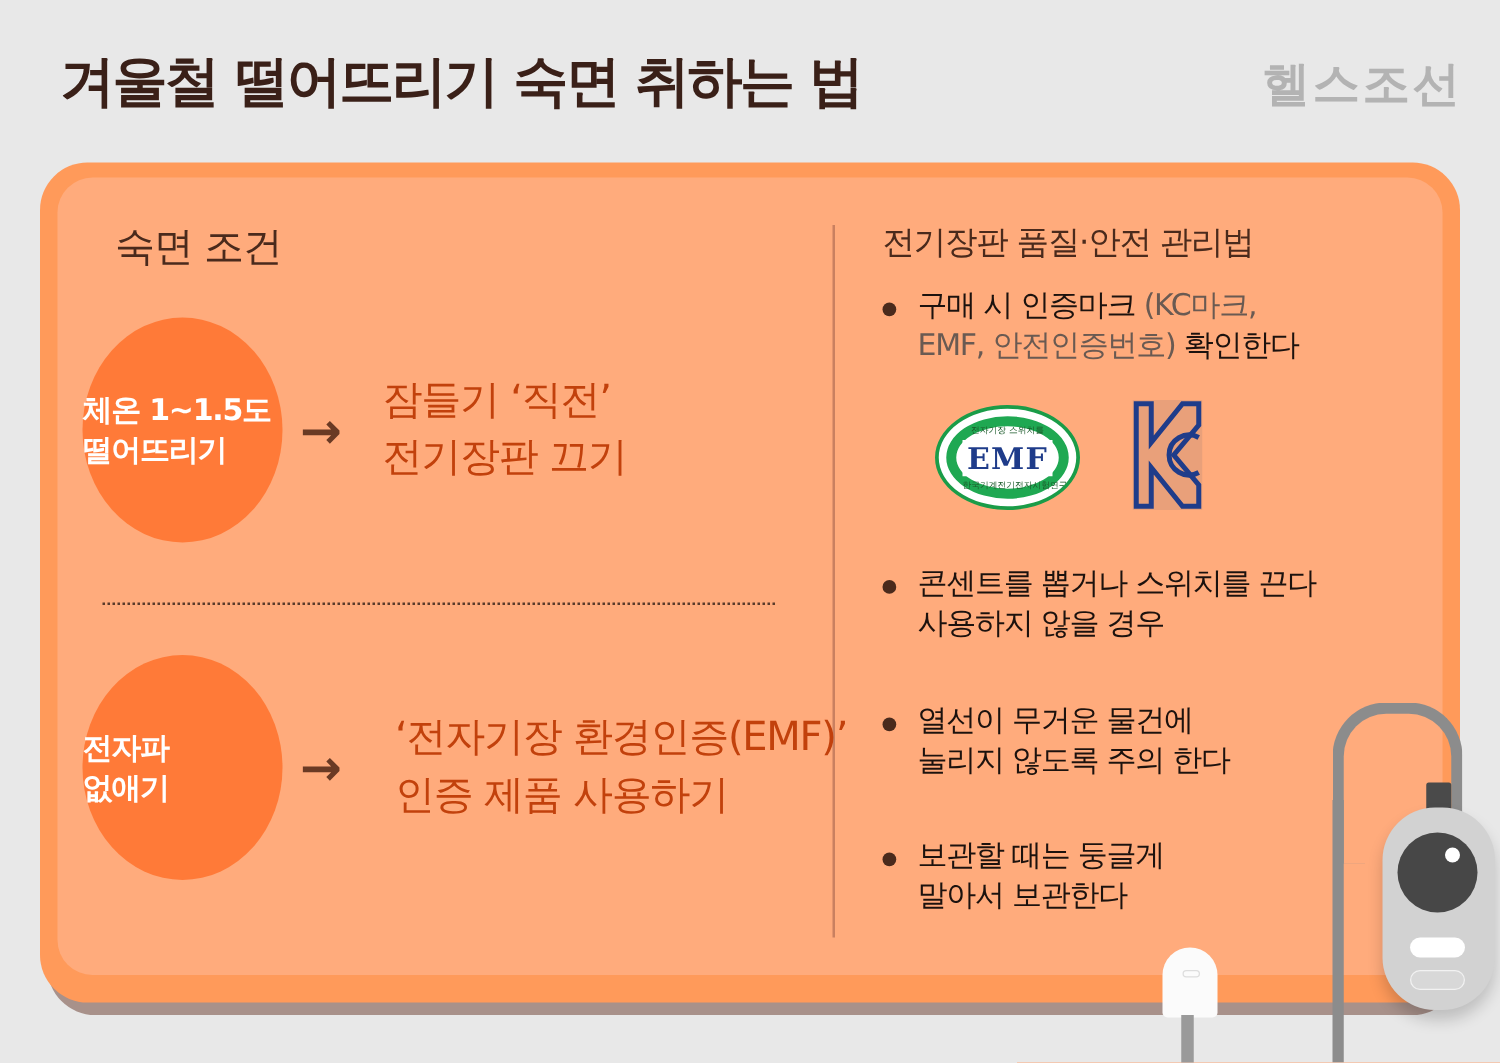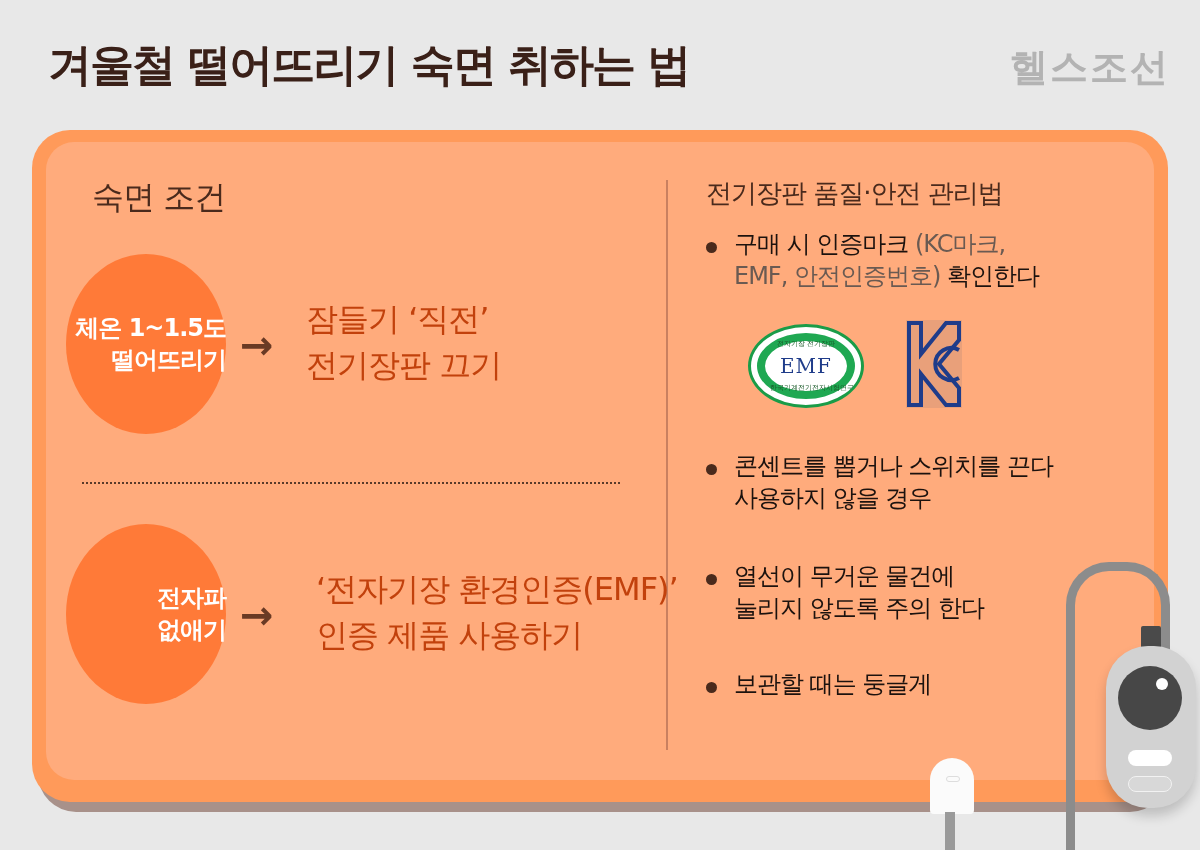--- a/index.html
+++ b/index.html
@@ -38,21 +38,21 @@
       position: absolute; left: 666px; top: 180px; width: 2px; height: 570px;
       background: #c98060;
     }
     .divider-h {
       position: absolute; left: 82px; top: 482px; width: 538px; height: 0;
       border-top: 2px dotted #5a3a2a;
     }
     .circle {
       position: absolute; width: 160px; height: 180px; border-radius: 50%;
       background: #ff7a38; color: #fff; font-weight: bold; font-size: 24px;
-      display: flex; flex-direction: column; align-items: flex-end; justify-content: center;
+      display: flex; flex-direction: column; align-items: flex-start; justify-content: center;
       text-align: center; line-height: 1.35; letter-spacing: -1px;
     }
     .c1 { left: 66px; top: 254px; }
     .c2 { left: 66px; top: 524px; }
     .arrow {
       position: absolute; color: #6a3a24; font-size: 40px; font-weight: bold;
     }
     .a1 { left: 240px; top: 322px; }
     .a2 { left: 240px; top: 592px; }
     .cond-text {
@@ -80,21 +80,21 @@
       position: absolute; left: 0; top: 4px; width: 116px; height: 84px; border-radius: 50%;
       background: #fff; border: 3px solid #1a9c48; box-sizing: border-box;
       display: flex; align-items: center; justify-content: center; overflow: hidden;
     }
     .emf .band {
       position: absolute; left: 6px; right: 6px; top: 6px; bottom: 6px; border-radius: 50%;
       border: 8px solid #1fa852; box-sizing: border-box;
     }
     .emf .txt {
       position: relative; background: #fff; color: #1f3c8a; font-family: "DejaVu Serif", serif;
-      font-weight: normal; font-size: 20px; padding: 0 4px; letter-spacing: 1px;
+      font-weight: bold; font-size: 24px; padding: 0 4px; letter-spacing: 1px;
     }
     .emf .small-top, .emf .small-bot {
       position: absolute; left: 0; right: 0; text-align: center; font-size: 7px; color: #1a5a2a;
     }
     .emf .small-top { top: 12px; }
     .emf .small-bot { bottom: 12px; text-align: right; }
     .kc { position: absolute; left: 158px; top: 0; width: 56px; height: 88px; }
     .heater-cord-loop {
       position: absolute; left: 1066px; top: 562px; width: 86px; height: 120px;
       border: 9px solid #8c8c8c; border-bottom: none; border-radius: 43px 43px 0 0;
@@ -187,27 +187,28 @@
     <div>사용하지 않을 경우</div>
   </li>
   <li class="bullet b3">
     <span class="dot"></span>
     <div>열선이 무거운 물건에</div>
     <div>눌리지 않도록 주의 한다</div>
   </li>
   <li class="bullet b4">
     <span class="dot"></span>
     <div>보관할 때는 둥글게</div>
+    <div>말아서 보관한다</div>
   </li>
 </ul>
 
 <div class="logos">
   <div class="emf">
     <div class="band"></div>
-    <div class="small-top">전자기장 전기장판</div>
+    <div class="small-top">전자기장 스위치를</div>
     <span class="txt">EMF</span>
     <div class="small-bot">한국기계전기전자시험연구원</div>
   </div>
   <svg class="kc" viewBox="0 0 56 88">
     <rect x="0" y="0" width="56" height="88" fill="#e9a07a"></rect>
     <path d="M3 3 H15 V34 L40 3 H53 V20 L33 44 L53 68 V85 H40 L15 54 V85 H3 Z" fill="none" stroke="#1f3c8a" stroke-width="4"></path>
     <path d="M53 30 A16 16 0 1 0 53 58" fill="none" stroke="#1f3c8a" stroke-width="4"></path>
   </svg>
 </div>
 

